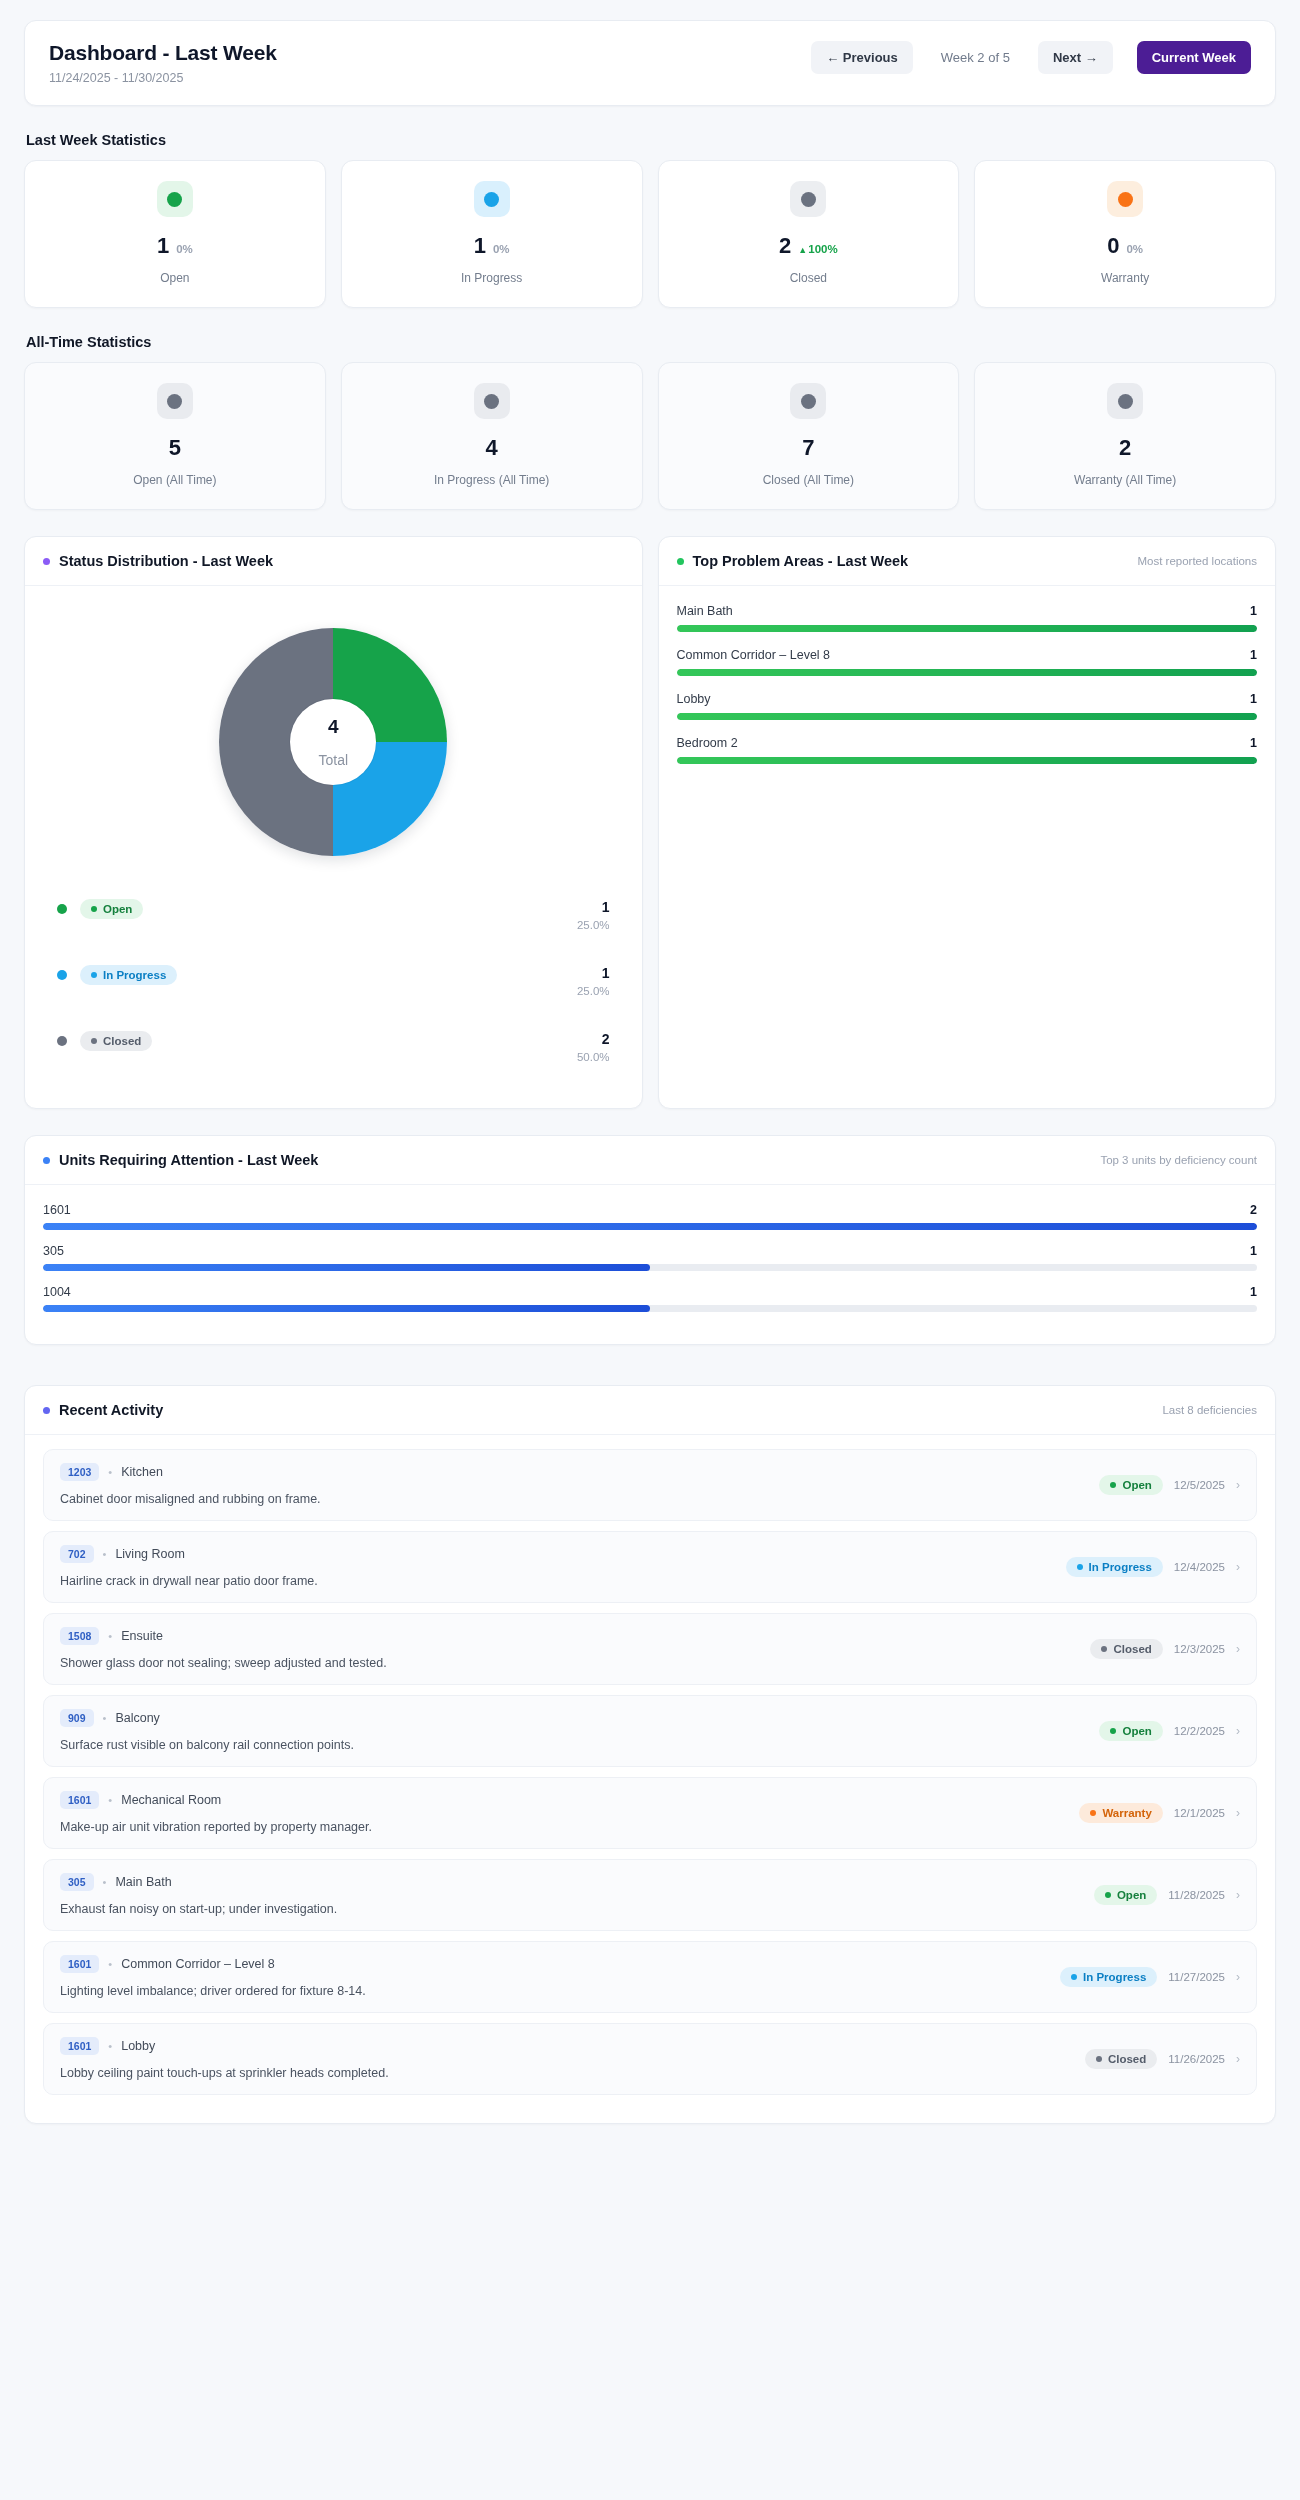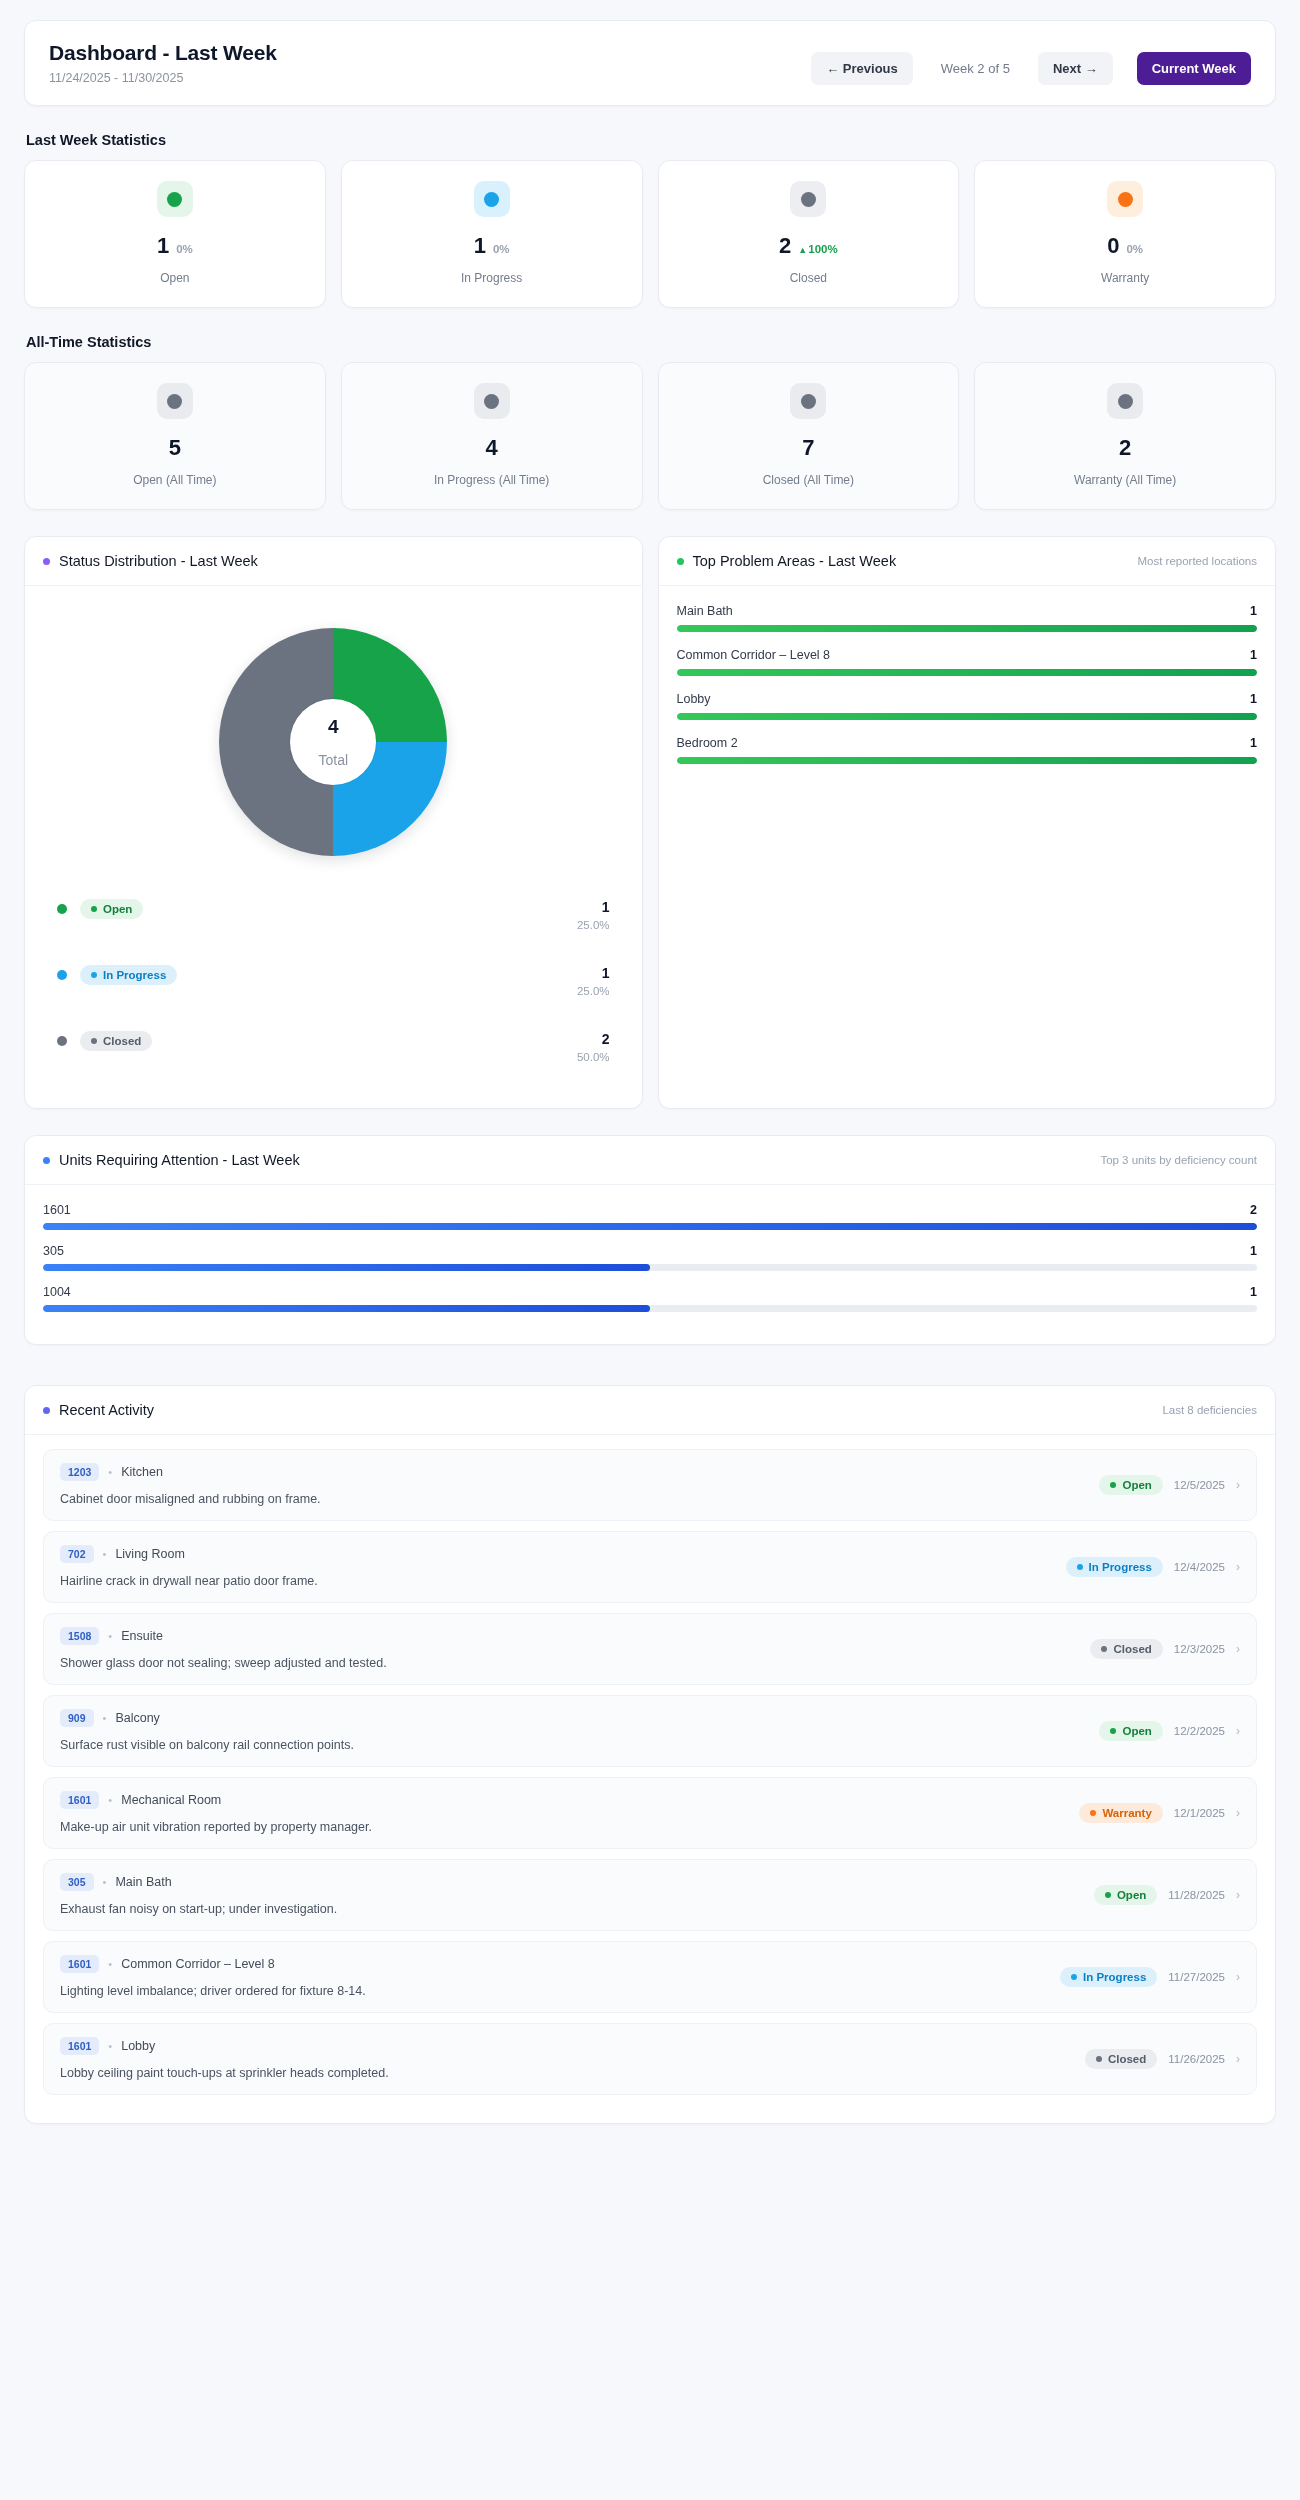--- a/index.html
+++ b/index.html
@@ -11,21 +11,21 @@
   }
   .page { width: 1300px; padding: 20px 24px 28px 24px; }
 
   
   .header-card {
     background: #ffffff;
     border: 1px solid #e8ecf2;
     border-radius: 12px;
     padding: 20px 24px;
     display: flex;
-    align-items: flex-end;
+    align-items: flex-start;
     justify-content: space-between;
     box-shadow: 0 1px 2px rgba(16,24,40,.04);
   }
   .header-title { font-size: 21px; font-weight: 700; color: #0f172a; letter-spacing: -0.2px; }
   .header-sub { font-size: 12.5px; color: #8b93a1; margin-top: 6px; }
   .header-nav { display: flex; align-items: center; gap: 24px; }
   .nav-btn {
     background: #f1f3f7;
     border: none;
     border-radius: 7px;
@@ -80,21 +80,21 @@
     border: 1px solid #e8ecf2;
     border-radius: 12px;
     box-shadow: 0 1px 2px rgba(16,24,40,.03);
     overflow: hidden;
   }
   .panel-head {
     display: flex; align-items: center; justify-content: space-between;
     padding: 16px 18px;
     border-bottom: 1px solid #eef1f6;
   }
-  .panel-title { display: flex; align-items: center; gap: 9px; font-size: 14.5px; font-weight: 400; color: #111827; }
+  .panel-title { display: flex; align-items: center; gap: 9px; font-size: 14.5px; font-weight: 700; color: #111827; }
   .panel-bullet { width: 7px; height: 7px; border-radius: 50%; display: inline-block; }
   .panel-meta { font-size: 11.5px; color: #9aa2b1; }
   .panel-body { padding: 18px; }
 
   
   .donut-wrap { display: flex; justify-content: center; padding: 24px 0 10px 0; }
   .donut {
     position: relative;
     width: 228px; height: 228px;
     border-radius: 50%;

